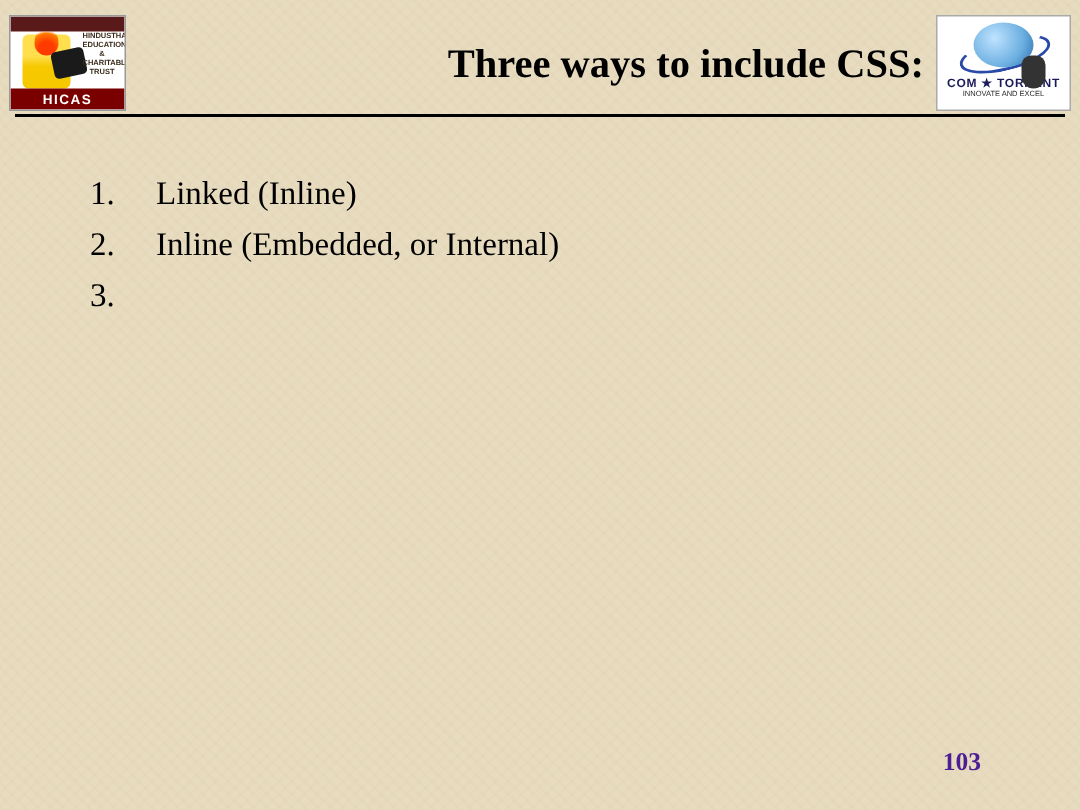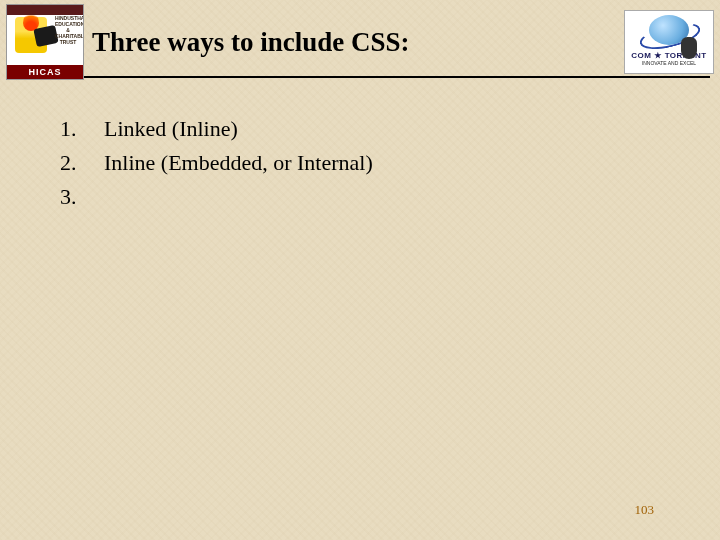--- a/index.html
+++ b/index.html
@@ -15,21 +15,21 @@
     overflow: hidden;
   }
   .header {
     display: flex;
     align-items: center;
     padding: 8px 6px 0 6px;
     height: 76px;
   }
   .logo-left {
     width: 78px;
-    height: 76px;
+    height: 64px;
     background: #fff;
     border: 1px solid #999;
     position: relative;
     flex-shrink: 0;
     overflow: hidden;
   }
   .logo-left .top-bar {
     position: absolute;
     top: 0; left: 0; right: 0;
     height: 10px;
@@ -76,21 +76,21 @@
     color: #fff;
     font-family: Arial, sans-serif;
     font-size: 9px;
     font-weight: bold;
     letter-spacing: 1px;
     text-align: center;
     line-height: 14px;
   }
   .title-wrap {
     flex: 1;
-    text-align: left;
+    text-align: right;
     padding: 0 8px;
     font-family: Liberation Serif, serif;
   }
   .title {
     font-size: 27px;
     font-weight: bold;
     color: #000;
   }
   .logo-right {
     width: 90px;
@@ -158,22 +158,23 @@
   }
   .list-num {
     width: 44px;
     text-align: left;
     flex-shrink: 0;
   }
   .page-number {
     position: absolute;
     bottom: 22px;
     right: 66px;
-    font-size: 13px;
-    color: #a16207;
+    font-size: 17px;
+    color: #4c1d95;
+    font-weight: bold;
   }
 </style>
 </head>
 <body>
 
 <div class="header">
   <div class="logo-left">
     <div class="top-bar"></div>
     <div class="torch-body"></div>
     <div class="flame"></div>

